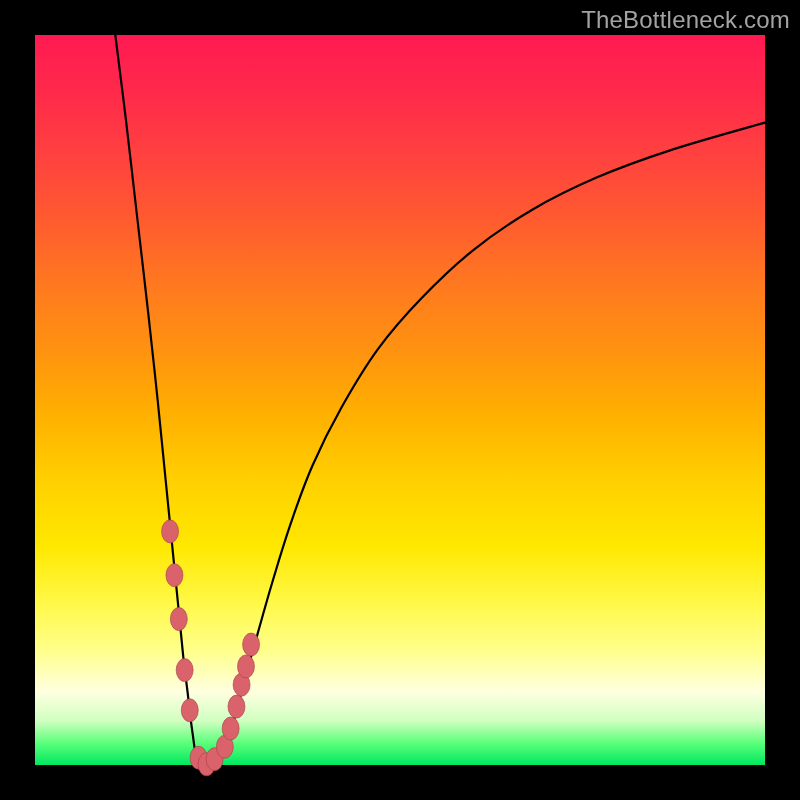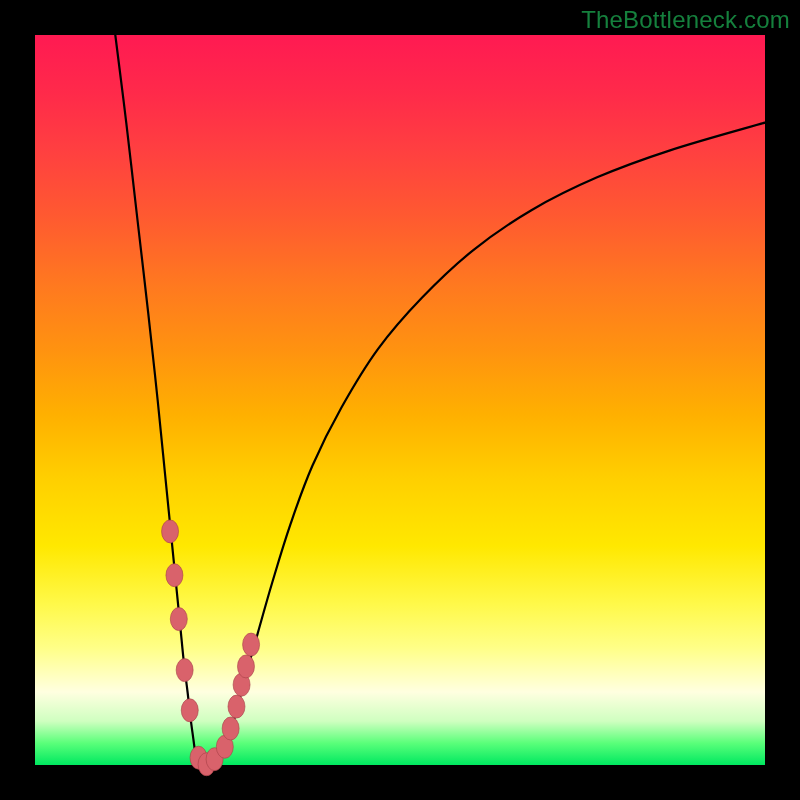--- a/index.html
+++ b/index.html
@@ -47,21 +47,21 @@
     left: 0;
     top: 0;
     width: 730px;
     height: 730px;
     overflow: visible;
   }
   .watermark {
     position: absolute;
     top: 6px;
     right: 10px;
-    color: #15803d;
+    color: #a3a3a3;
     font-size: 24px;
     font-weight: 400;
     letter-spacing: 0.2px;
     user-select: none;
   }
 </style>
 </head>
 <body>
 
 <div class="frame">

